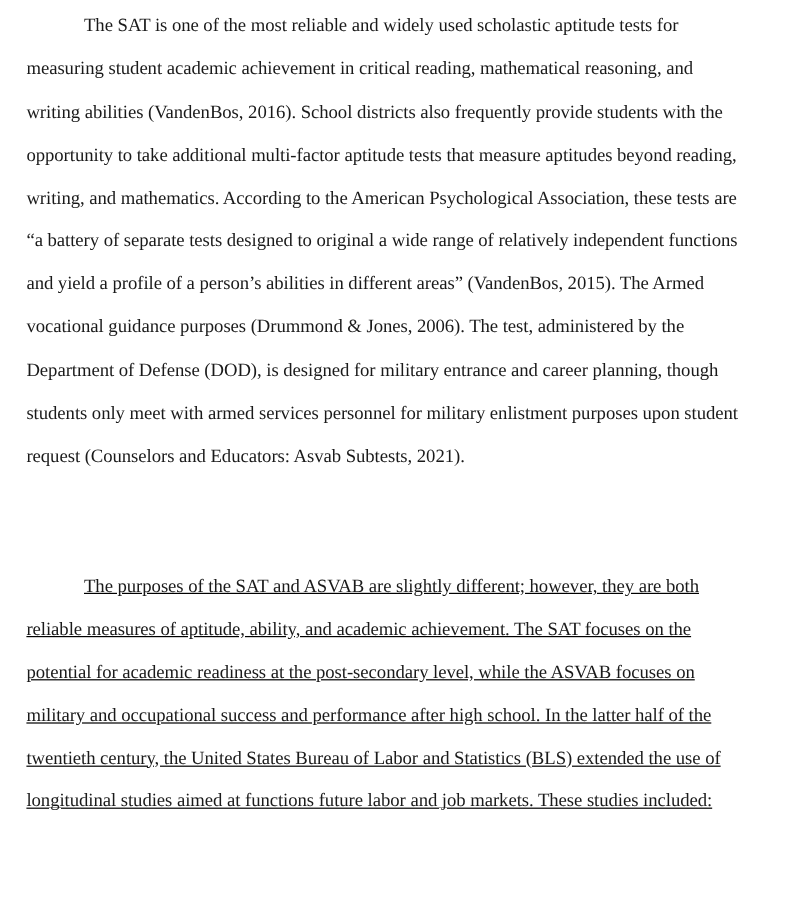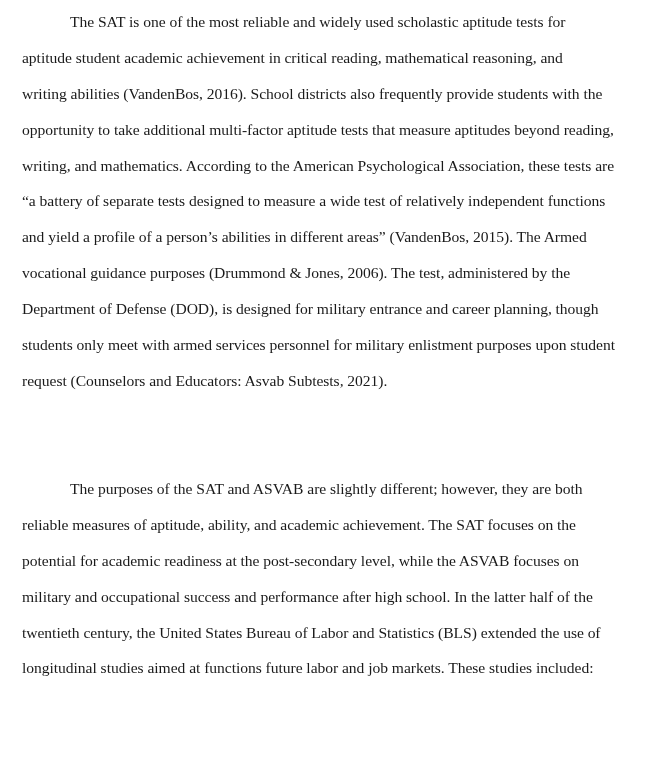--- a/index.html
+++ b/index.html
@@ -42,33 +42,33 @@
     font-style: italic;
   }
 </style>
 </head>
 <body>
 
 <div class="page">
 
   <div class="para" style="top: 4px;">
     <div class="line indent">The SAT is one of the most reliable and widely used scholastic aptitude tests for</div>
-    <div class="line">aptitude student academic achievement in critical reading, mathematical reasoning, and</div>
+    <div class="line">measuring student academic achievement in critical reading, mathematical reasoning, and</div>
     <div class="line">writing abilities (VandenBos, 2016). School districts also frequently provide students with the</div>
     <div class="line">opportunity to take additional multi-factor aptitude tests that measure aptitudes beyond reading,</div>
     <div class="line">writing, and mathematics. According to the American Psychological Association, these tests are</div>
-    <div class="line">“a battery of separate tests designed to measure a wide test of relatively independent functions</div>
+    <div class="line">“a battery of separate tests designed to original a wide range of relatively independent functions</div>
     <div class="line">and yield a profile of a person’s abilities in different areas” (VandenBos, 2015). The Armed</div>
     <div class="line">vocational guidance purposes (Drummond &amp; Jones, 2006). The test, administered by the</div>
     <div class="line">Department of Defense (DOD), is designed for military entrance and career planning, though</div>
     <div class="line">students only meet with armed services personnel for military enlistment purposes upon student</div>
     <div class="line"><span>request (Counselors and Educators: Asvab Subtests</span><span class="it">,</span><span> 2021).</span></div>
   </div>
 
-  <div class="para" style="top: 471px;">
+  <div class="para" style="top: 471px; text-decoration: underline;">
     <div class="line indent">The purposes of the SAT and ASVAB are slightly different; however, they are both</div>
     <div class="line">reliable measures of aptitude, ability, and academic achievement. The SAT focuses on the</div>
     <div class="line">potential for academic readiness at the post-secondary level, while the ASVAB focuses on</div>
     <div class="line">military and occupational success and performance after high school. In the latter half of the</div>
     <div class="line">twentieth century, the United States Bureau of Labor and Statistics (BLS) extended the use of</div>
     <div class="line">longitudinal studies aimed at functions future labor and job markets. These studies included:</div>
   </div>
 
 </div>
 

